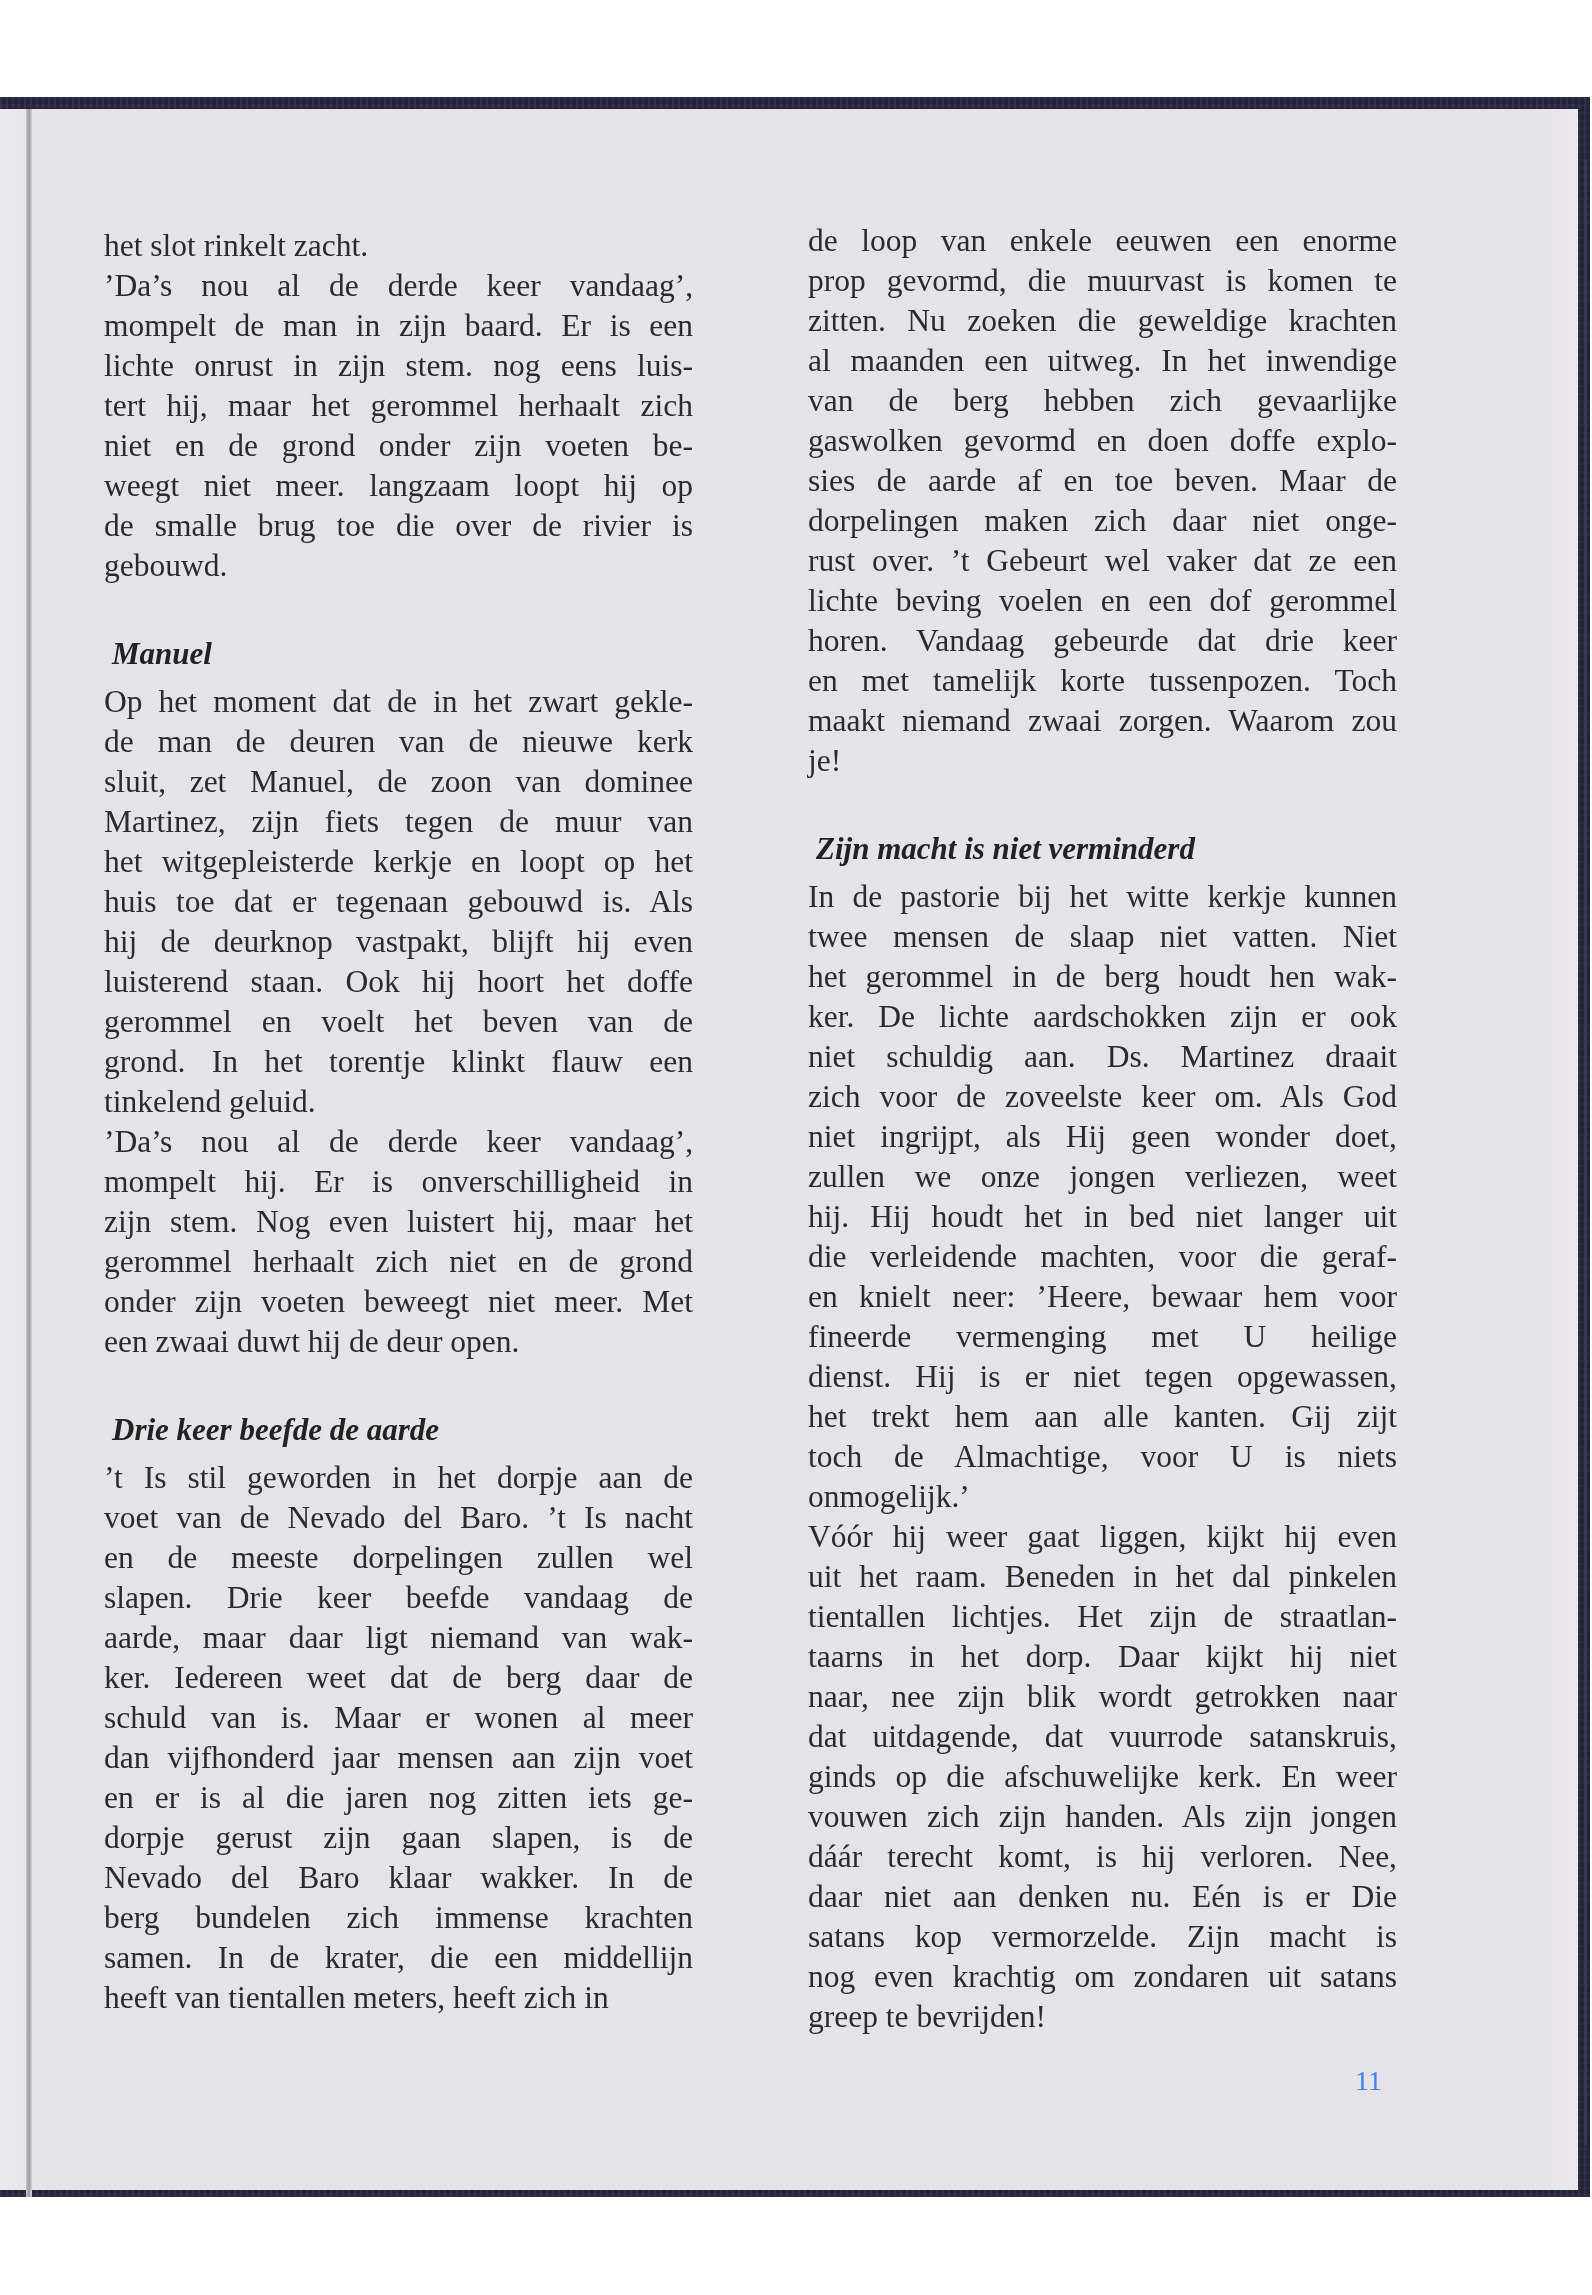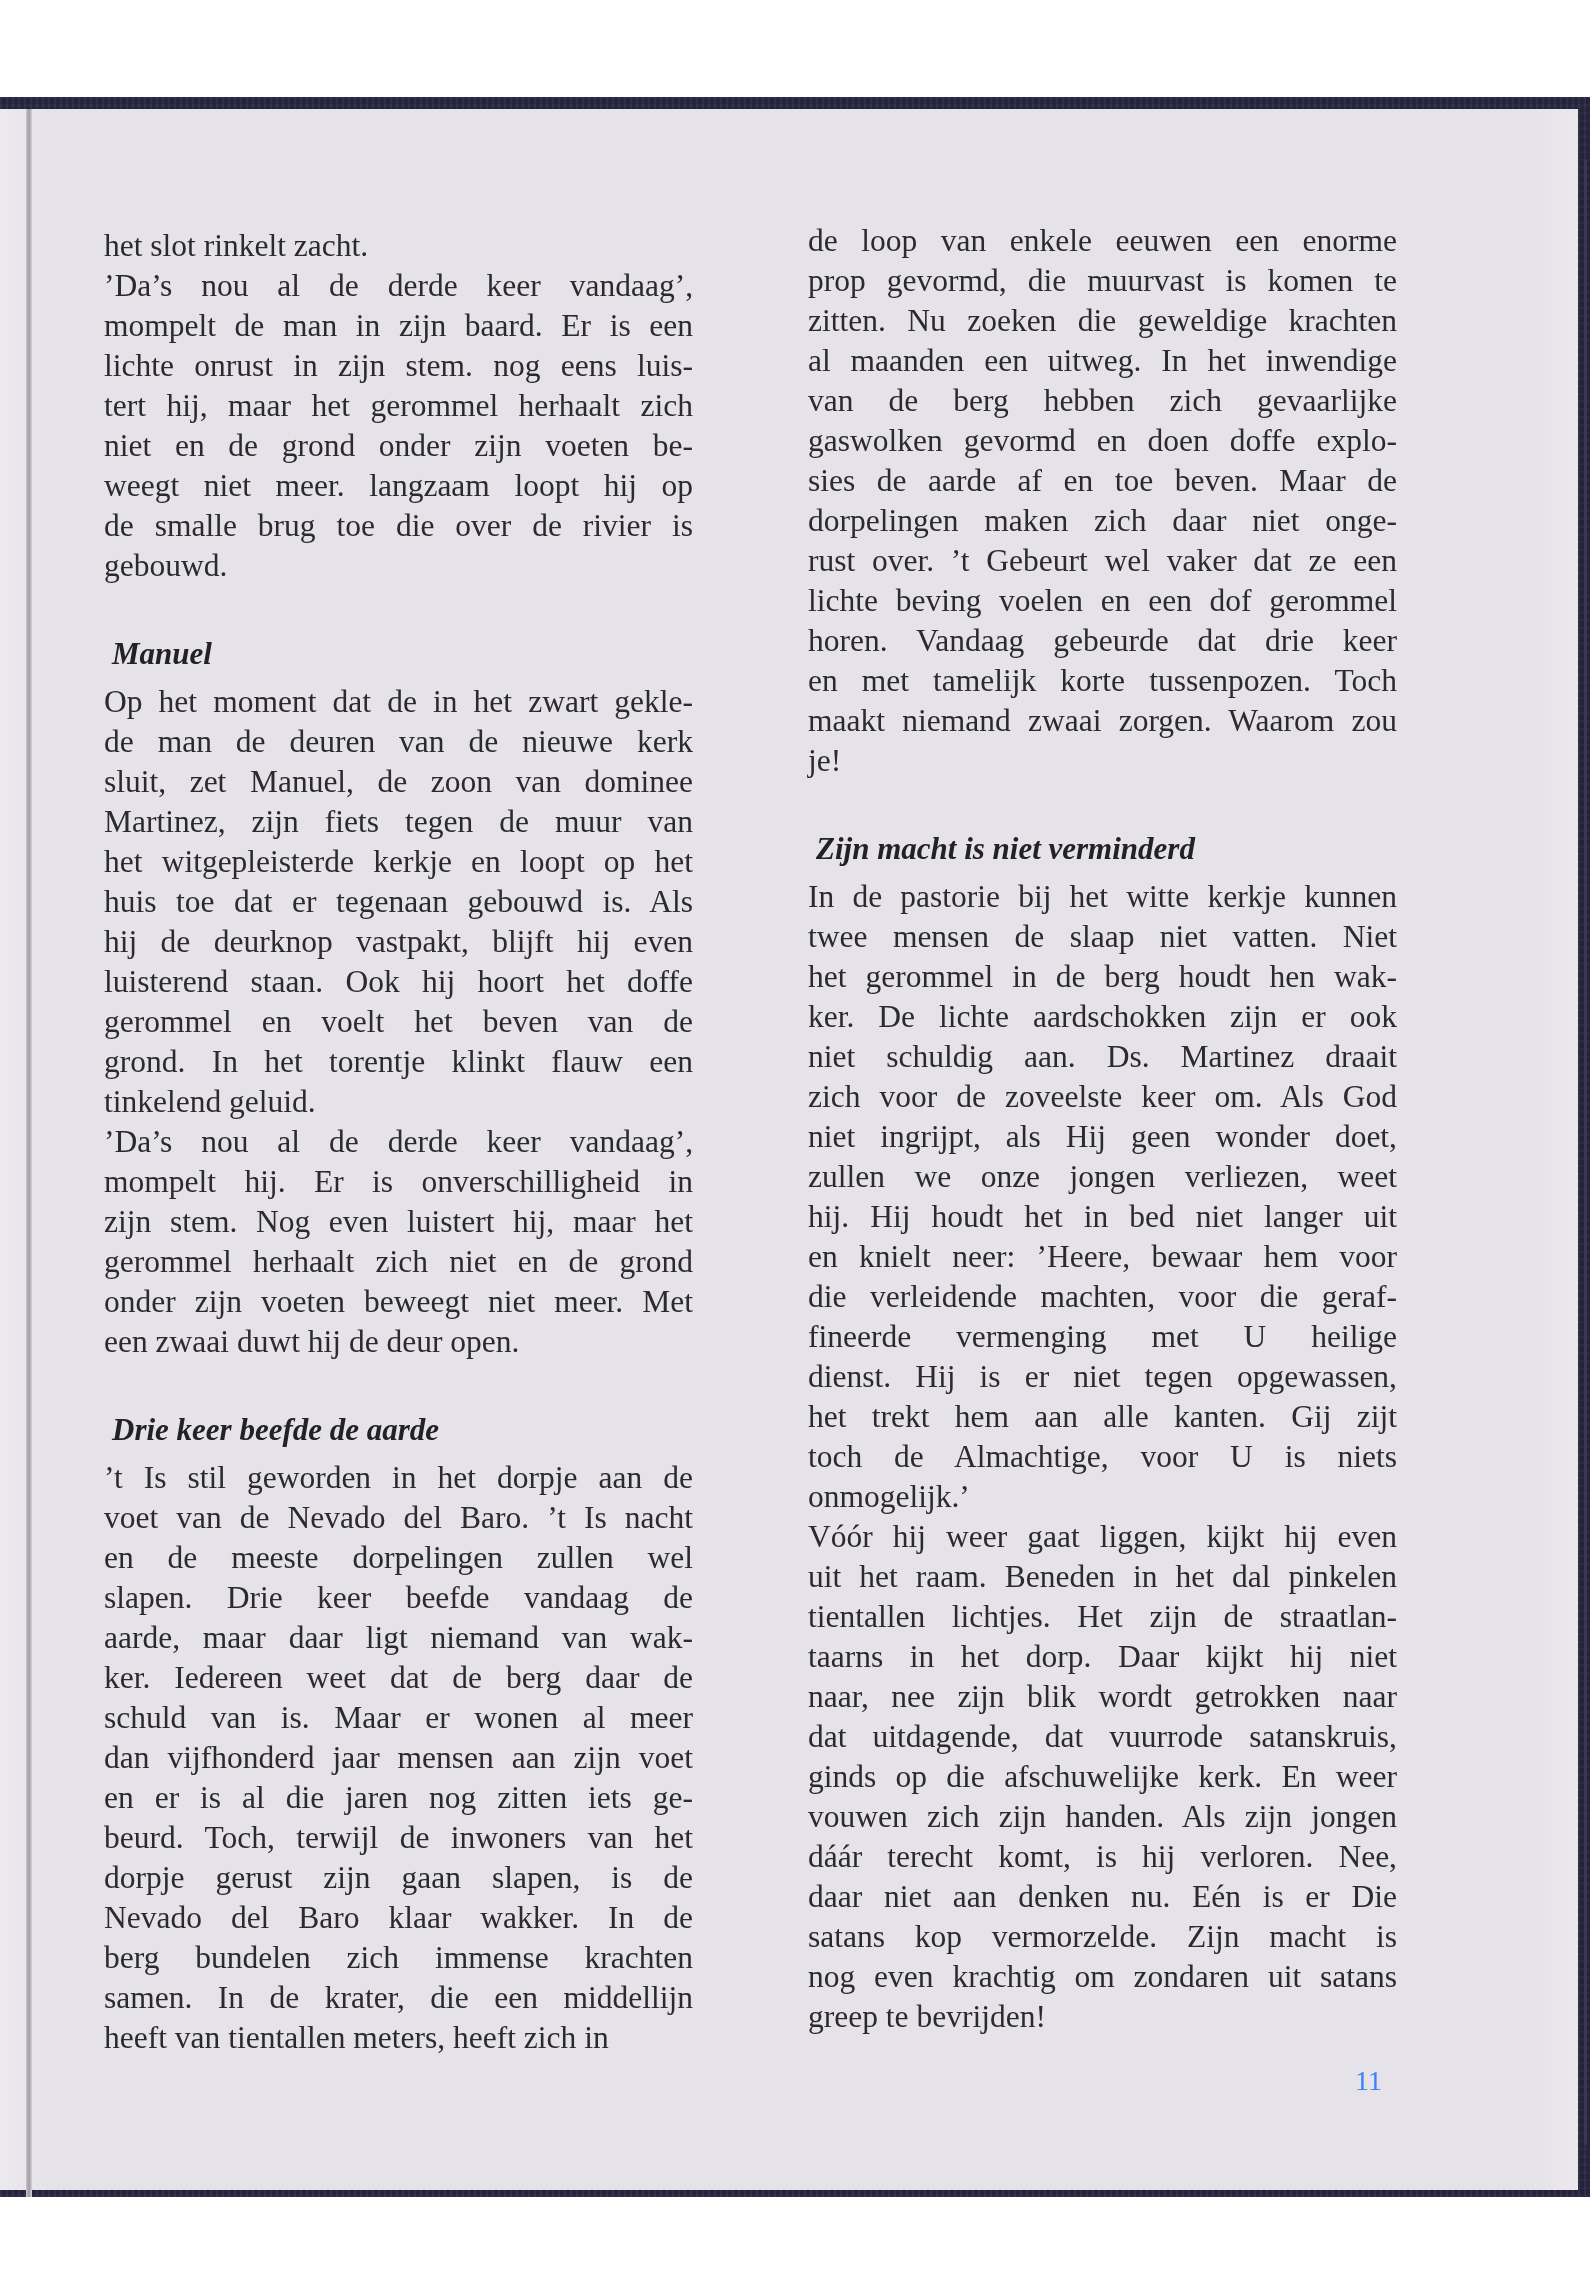--- a/index.html
+++ b/index.html
@@ -150,21 +150,20 @@
     <div class="para">
       <span class="line">’t Is stil geworden in het dorpje aan de</span>
       <span class="line">voet van de Nevado del Baro. ’t Is nacht</span>
       <span class="line">en de meeste dorpelingen zullen wel</span>
       <span class="line">slapen. Drie keer beefde vandaag de</span>
       <span class="line">aarde, maar daar ligt niemand van wak-</span>
       <span class="line">ker. Iedereen weet dat de berg daar de</span>
       <span class="line">schuld van is. Maar er wonen al meer</span>
       <span class="line">dan vijfhonderd jaar mensen aan zijn voet</span>
       <span class="line">en er is al die jaren nog zitten iets ge-</span>
-      <span class="line">beurd. Toch, terwijl de inwoners van het</span>
       <span class="line">dorpje gerust zijn gaan slapen, is de</span>
       <span class="line">Nevado del Baro klaar wakker. In de</span>
       <span class="line">berg bundelen zich immense krachten</span>
       <span class="line">samen. In de krater, die een middellijn</span>
       <span class="line last">heeft van tientallen meters, heeft zich in</span>
     </div>
   </div>
 <div class="column right" id="col-right">
     <div class="para">
       <span class="line">de loop van enkele eeuwen een enorme</span>
@@ -187,22 +186,22 @@
     <div class="para">
       <span class="line">In de pastorie bij het witte kerkje kunnen</span>
       <span class="line">twee mensen de slaap niet vatten. Niet</span>
       <span class="line">het gerommel in de berg houdt hen wak-</span>
       <span class="line">ker. De lichte aardschokken zijn er ook</span>
       <span class="line">niet schuldig aan. Ds. Martinez draait</span>
       <span class="line">zich voor de zoveelste keer om. Als God</span>
       <span class="line">niet ingrijpt, als Hij geen wonder doet,</span>
       <span class="line">zullen we onze jongen verliezen, weet</span>
       <span class="line">hij. Hij houdt het in bed niet langer uit</span>
+      <span class="line">die verleidende machten, voor die geraf-</span>
       <span class="line">en knielt neer: ’Heere, bewaar hem voor</span>
-      <span class="line">die verleidende machten, voor die geraf-</span>
       <span class="line">fineerde vermenging met U heilige</span>
       <span class="line">dienst. Hij is er niet tegen opgewassen,</span>
       <span class="line">het trekt hem aan alle kanten. Gij zijt</span>
       <span class="line">toch de Almachtige, voor U is niets</span>
       <span class="line last">onmogelijk.’</span>
     </div>
     <div class="para">
       <span class="line">Vóór hij weer gaat liggen, kijkt hij even</span>
       <span class="line">uit het raam. Beneden in het dal pinkelen</span>
       <span class="line">tientallen lichtjes. Het zijn de straatlan-</span>

